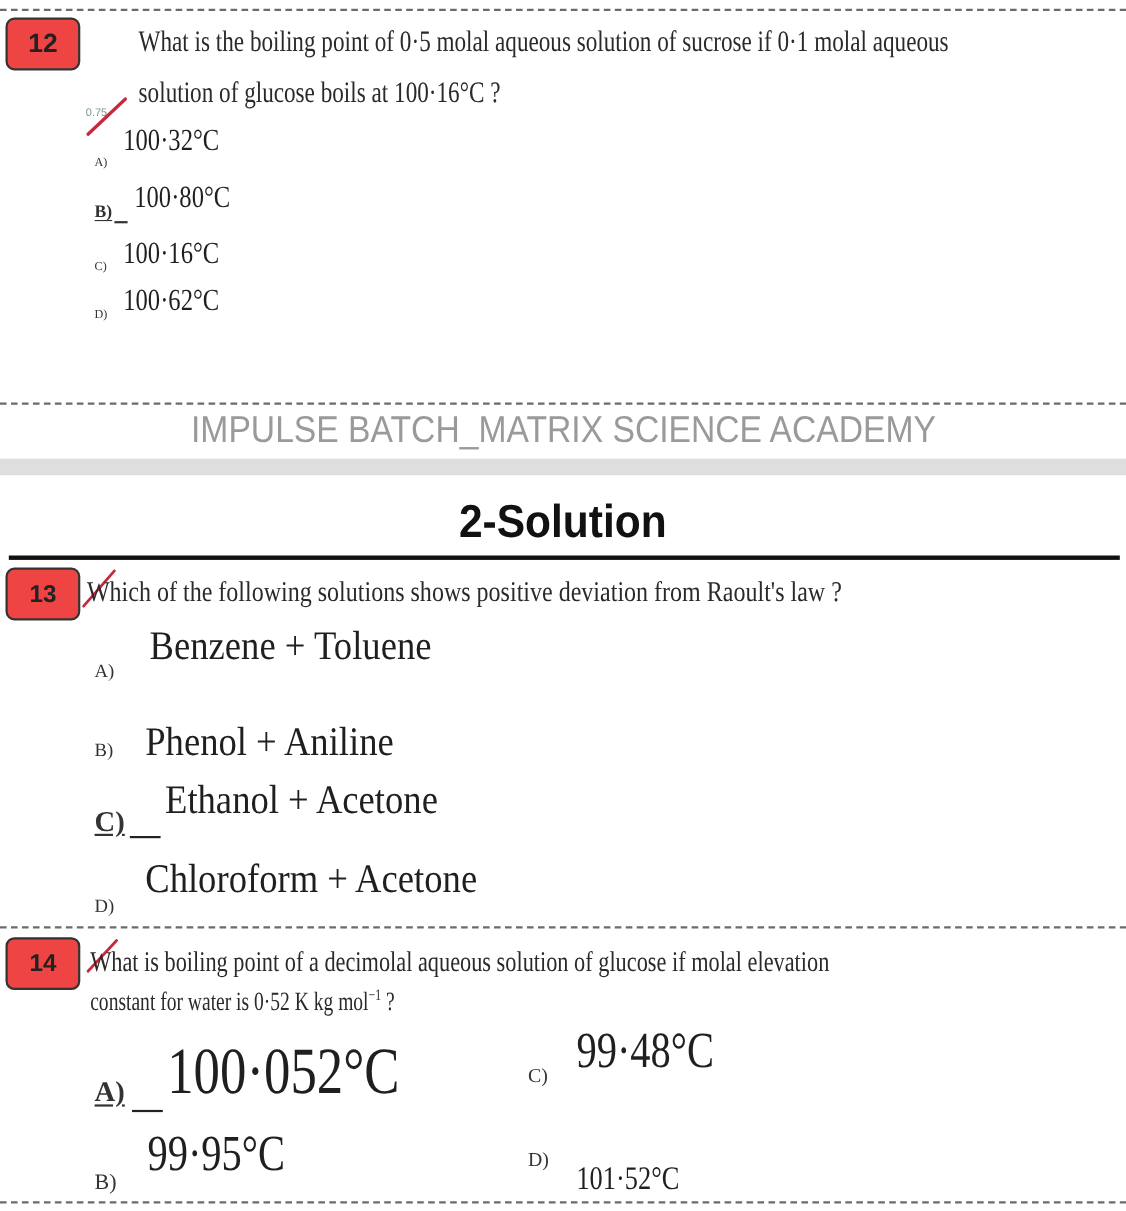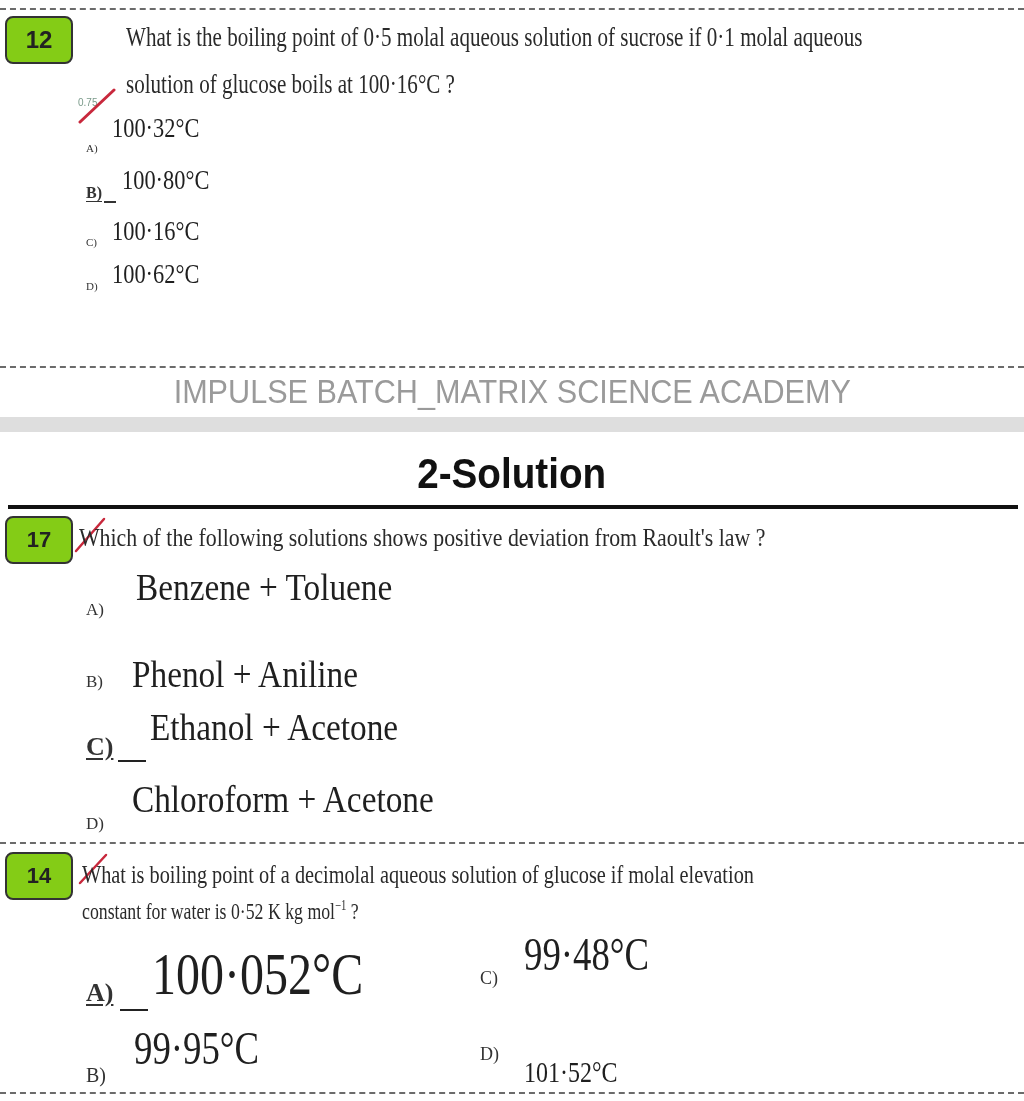--- a/index.html
+++ b/index.html
@@ -1,18 +1,18 @@
 <!DOCTYPE html>
 <html><head>
 <meta charset="utf-8">
 <style>
   html, body { margin: 0; padding: 0; background: #ffffff; }
   body { width: 1024px; height: 1101px; position: relative; overflow: hidden; font-family: "Liberation Serif", serif; color: #1a1a1a; }
   .dash { position: absolute; left: 0; width: 1024px; height: 0; border-top: 2px dashed #6b6b6b; }
-  .qbox { position: absolute; border: 2px solid #333; border-radius: 8px; font-family: "Liberation Sans", sans-serif; font-weight: bold; color: #222; display: flex; align-items: center; justify-content: center; background: #84cc16; }
+  .qbox { position: absolute; border: 2px solid #333; border-radius: 8px; font-family: "Liberation Sans", sans-serif; font-weight: bold; color: #222; display: flex; align-items: center; justify-content: center; background: #ef4444; }
   .qtext { position: absolute; font-family: "Liberation Serif", serif; color: #2a2a2a; }
   .cond { transform-origin: left top; display: inline-block; white-space: nowrap; }
   .opt-letter { position: absolute; font-family: "Liberation Serif", serif; color: #333; }
   .opt-letter.correct { font-weight: bold; text-decoration: underline; text-underline-offset: 3px; }
   .opt-val { position: absolute; white-space: nowrap; color: #1f1f1f; }
   .tick { position: absolute; }
   .banner { position: absolute; left: 0; width: 1024px; text-align: center; font-family: "Liberation Sans", sans-serif; color: #9a9a9a; }
   .grayband { position: absolute; left: 0; top: 417px; width: 1024px; height: 15px; background: #dedede; }
   .chapter { position: absolute; left: 0; width: 1024px; text-align: center; font-family: "Liberation Sans", sans-serif; font-weight: bold; color: #111; }
   .rule { position: absolute; left: 8px; width: 1010px; height: 4px; background: #111; }
@@ -65,21 +65,21 @@
   <span class="cond" style="transform:scaleX(0.9); transform-origin:center top;">IMPULSE BATCH_MATRIX SCIENCE ACADEMY</span>
 </div>
 <div class="grayband"></div>
 
 <div class="chapter" style="top:450px; font-size:42px;">
   <span class="cond" style="transform:scaleX(0.92); transform-origin:center top;">2-Solution</span>
 </div>
 <div class="rule" style="top:505px;"></div>
 
 <section>
-  <div class="qbox" style="left:5px; top:516px; width:64px; height:44px; font-size:22px;">17</div>
+  <div class="qbox" style="left:5px; top:516px; width:64px; height:44px; font-size:22px;">13</div>
   <svg class="tick" style="left:70px; top:515px;" width="40" height="40">
     <path d="M6 36 L34 4" stroke="#c8283c" stroke-width="2.5" fill="none" stroke-linecap="round"></path>
   </svg>
   <div class="qtext" style="left:79px; top:523px; font-size:26px;">
     <span class="cond" style="transform:scaleX(0.84);">Which of the following solutions shows positive deviation from Raoult's law ?</span>
   </div>
 
   <div>
     <div>
       <span class="opt-letter" style="left:86px; top:600px; font-size:17px;">A)</span>

